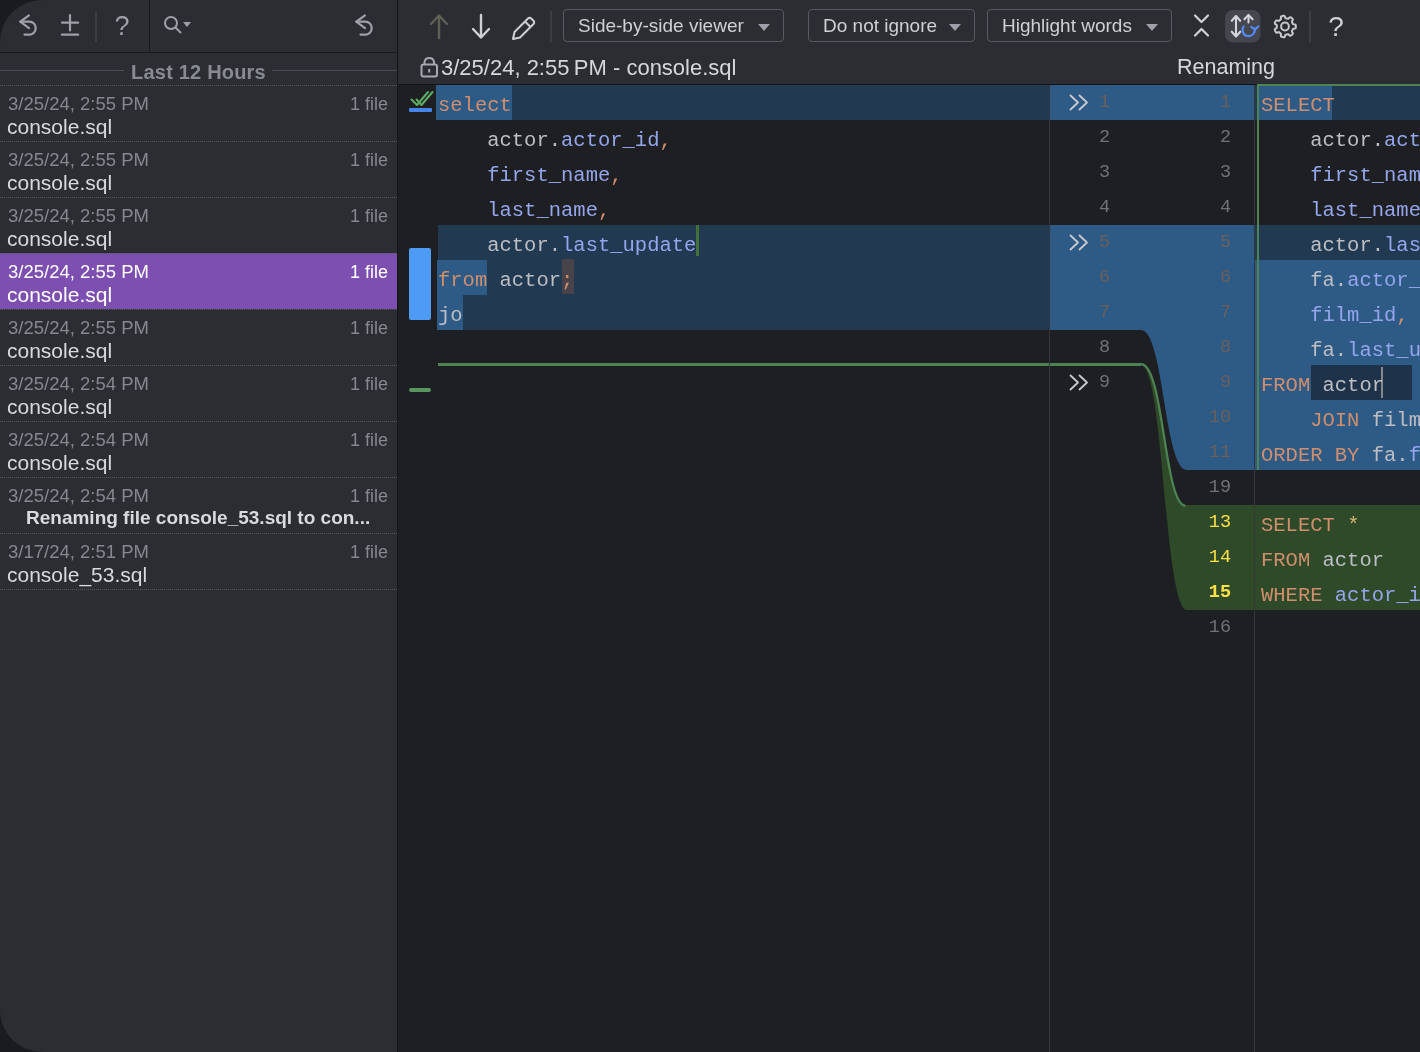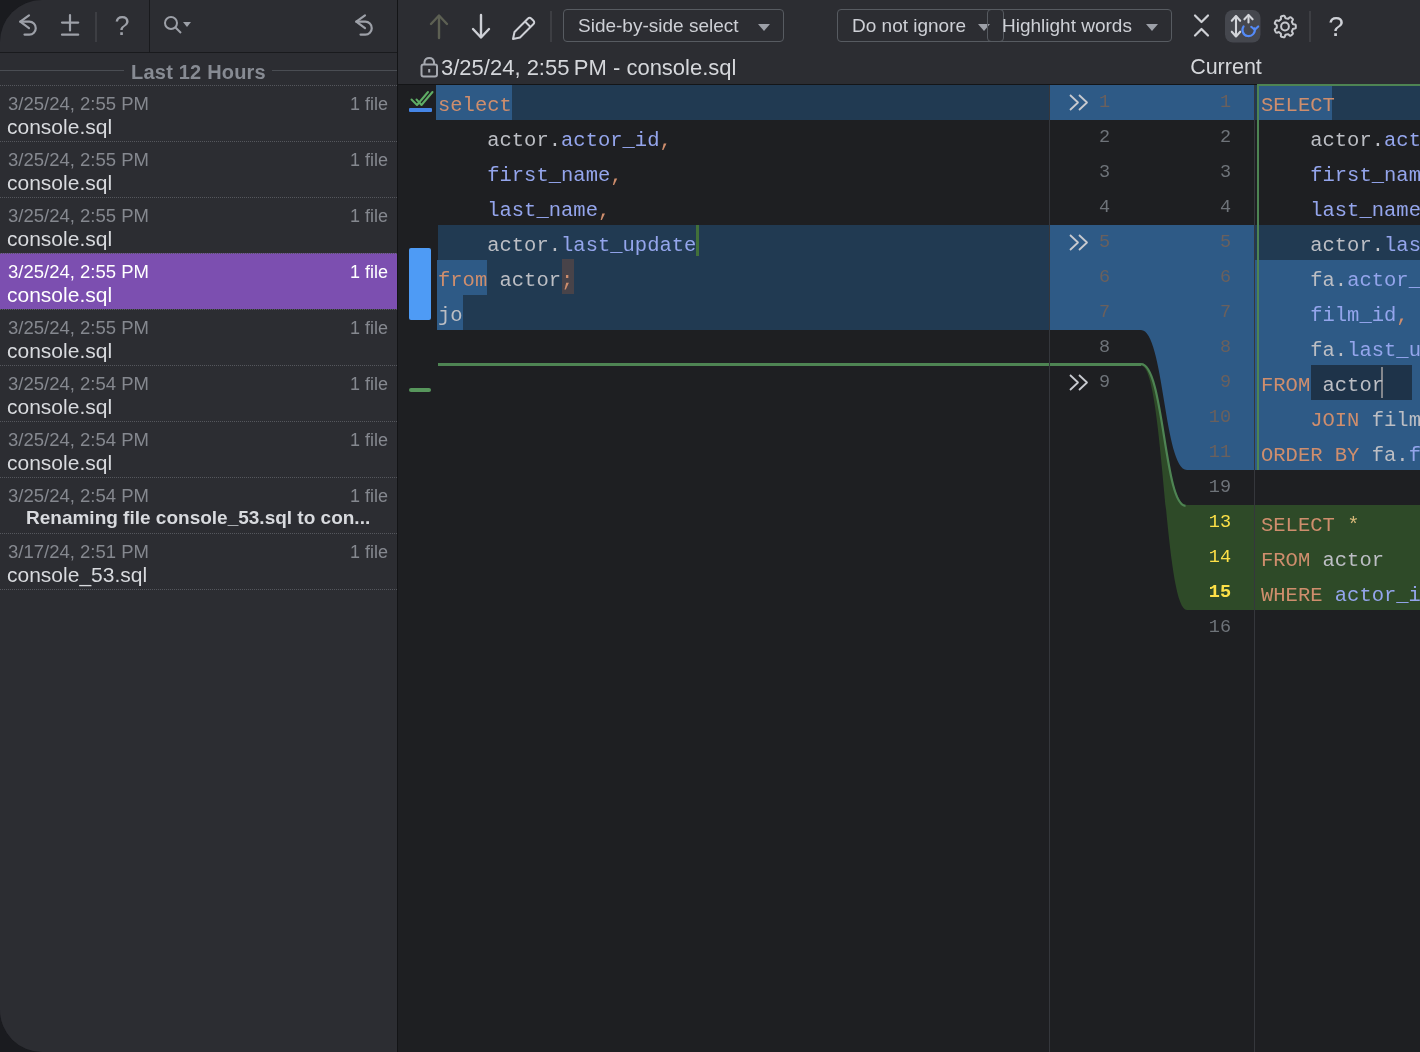--- a/index.html
+++ b/index.html
@@ -100,34 +100,34 @@
           <span class="nfiles">1 file</span>
           <span class="fname" style="">console_53.sql</span>
         </div>
       </div>
     <div id="lastdot"></div>
   </div>
   <div id="panel-div"></div>
 
   <div id="rtop">
     <div class="ddbtn" style="left:165px;width:221px;">
-        <span class="lbl">Side-by-side select</span>
+        <span class="lbl">Side-by-side viewer</span>
         <span class="tri"></span>
       </div>
-    <div class="ddbtn" style="left:410px;width:167px;margin-left:29px;">
+    <div class="ddbtn" style="left:410px;width:167px;">
         <span class="lbl">Do not ignore</span>
         <span class="tri"></span>
       </div>
     <div class="ddbtn" style="left:589px;width:185px;">
         <span class="lbl">Highlight words</span>
         <span class="tri"></span>
       </div>
   </div>
   <div id="title2">3/25/24, 2:55 PM - console.sql</div>
-  <div id="current">Current</div>
+  <div id="current">Renaming</div>
   <div id="rtop-border"></div>
 
   <div id="codearea">
       <div class="abs" style="left:40px;top:0px;width:611px;height:35px;background:#213a52;"></div>
       <div class="abs" style="left:40px;top:140px;width:611px;height:105px;background:#213a52;"></div>
       <div class="abs" style="left:38px;top:0px;width:76px;height:35px;background:#2e5a86;"></div>
       <div class="abs" style="left:39px;top:175px;width:50px;height:35px;background:#2e5a86;"></div>
       <div class="abs" style="left:39px;top:210px;width:26px;height:35px;background:#2e5a86;"></div>
       <div class="abs" style="left:164px;top:174px;width:12px;height:35px;background:#484349;"></div>
       <div class="abs" style="left:298px;top:140px;width:2.5px;height:31px;background:#42703a;"></div>

